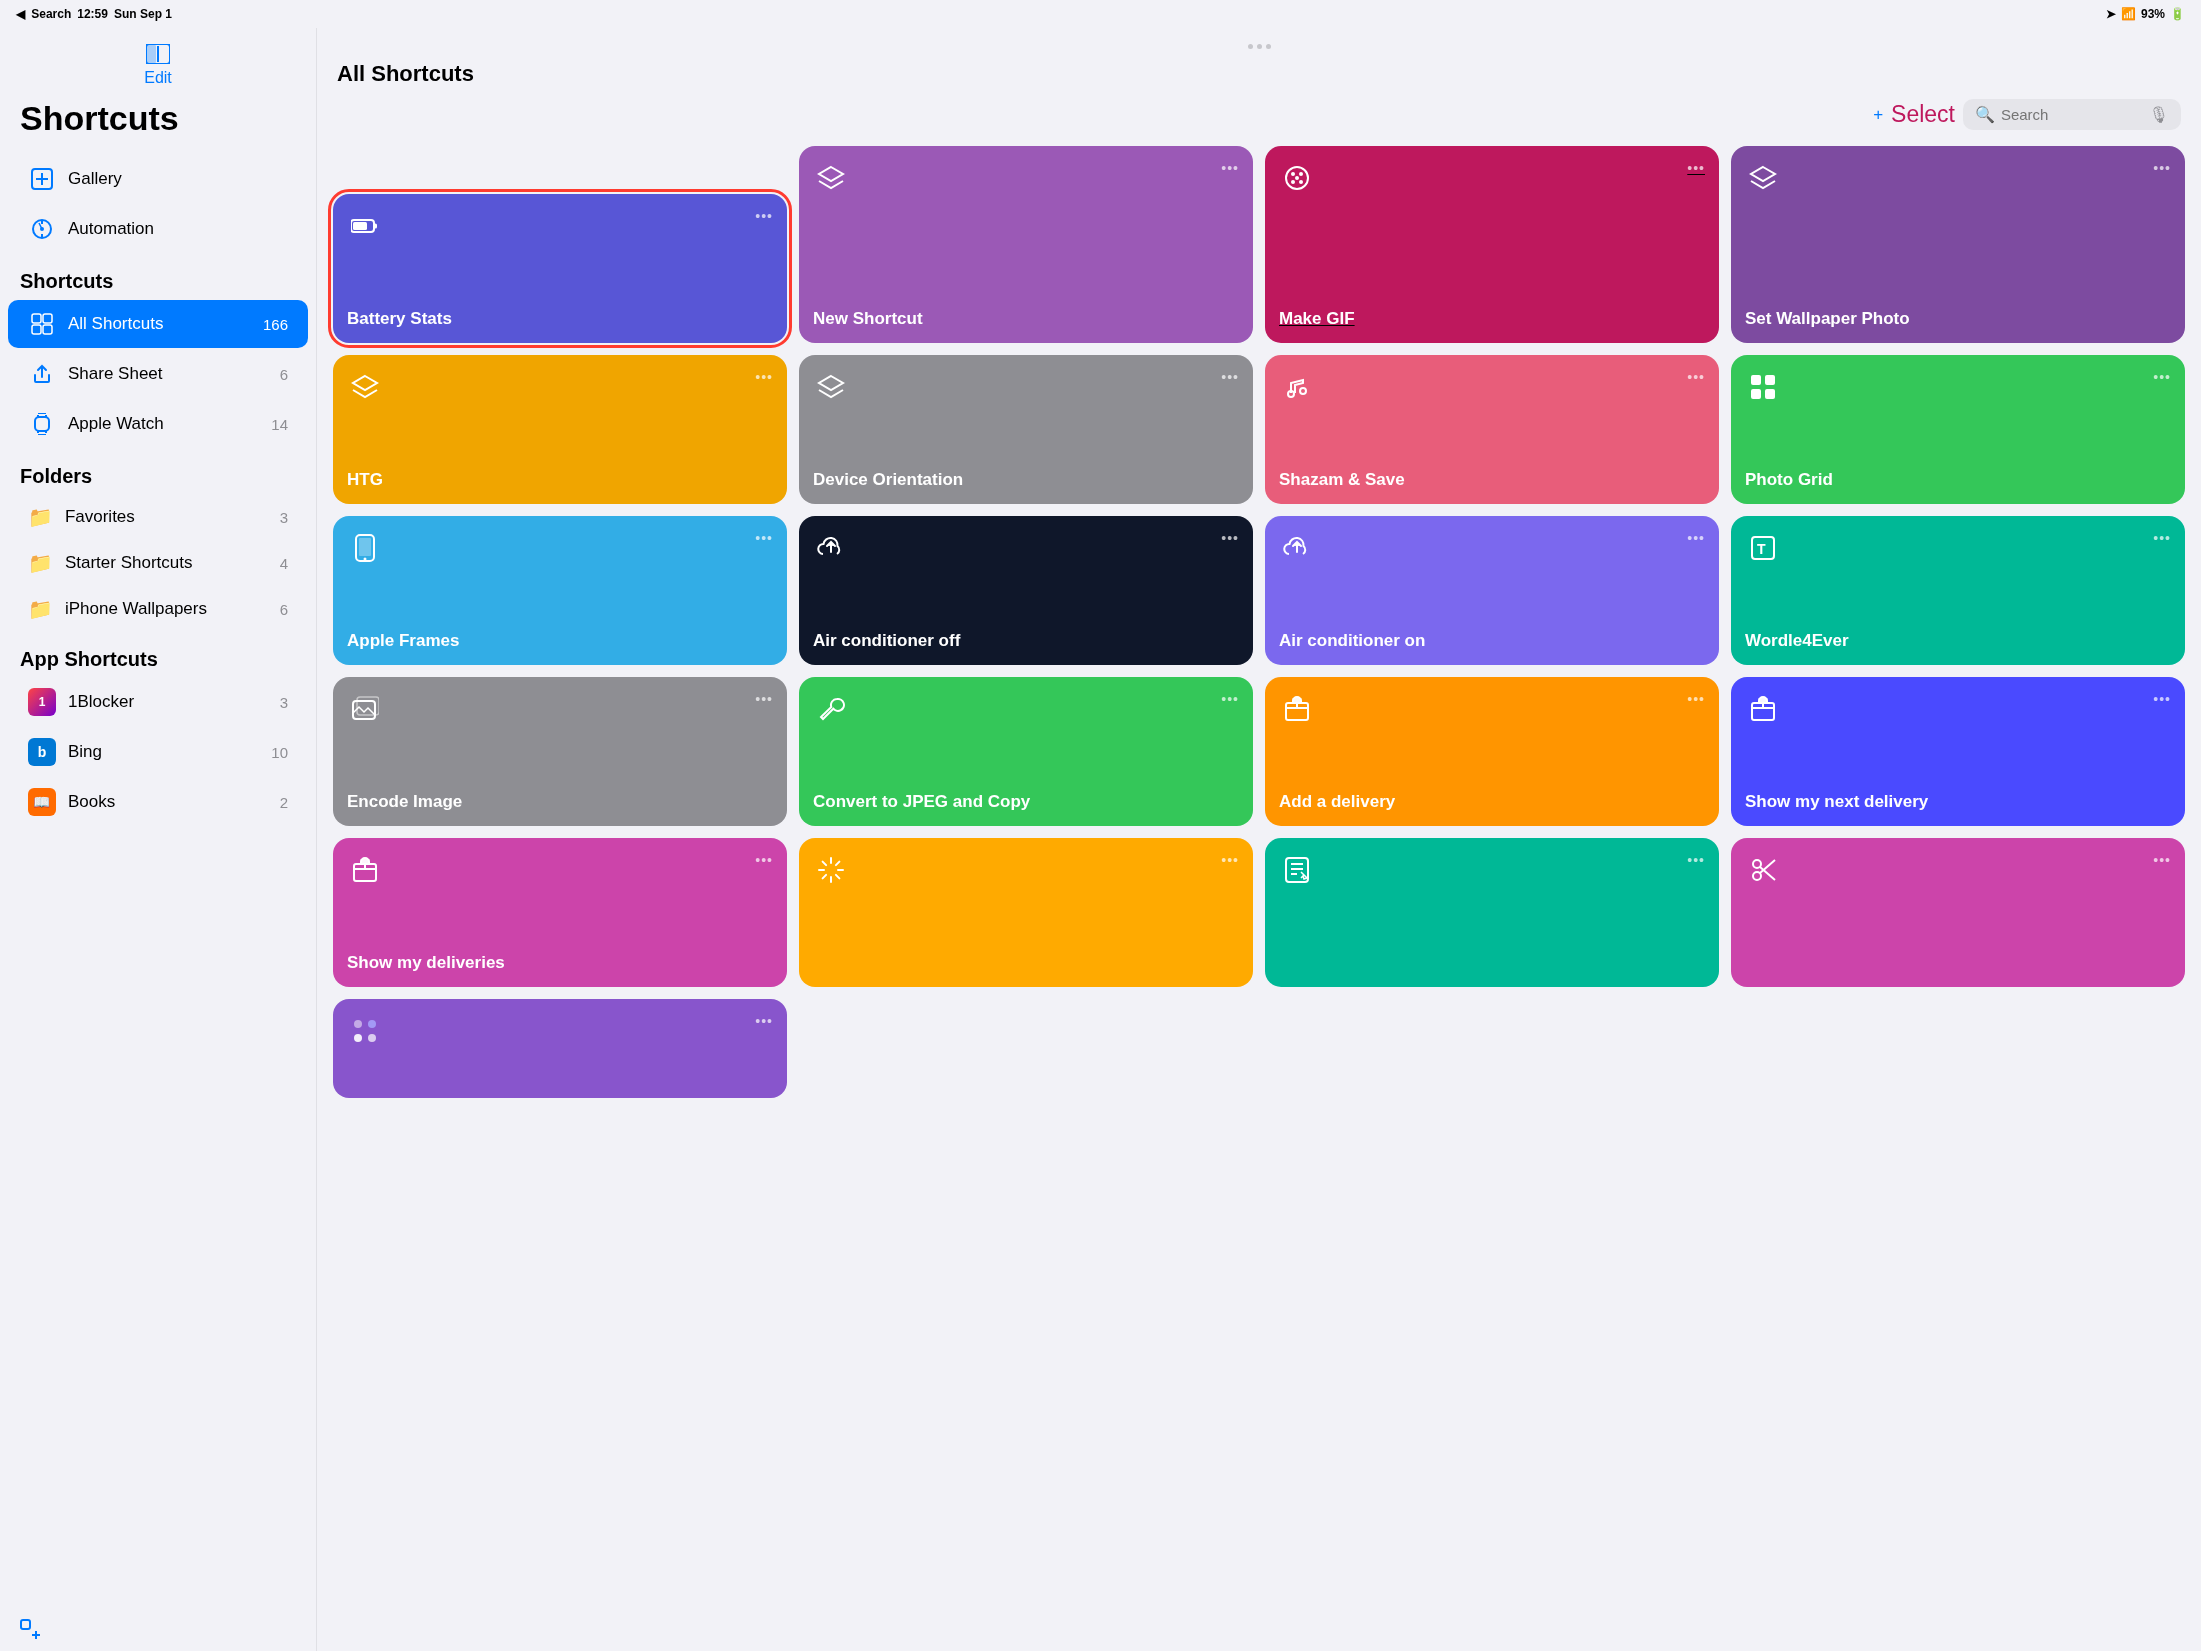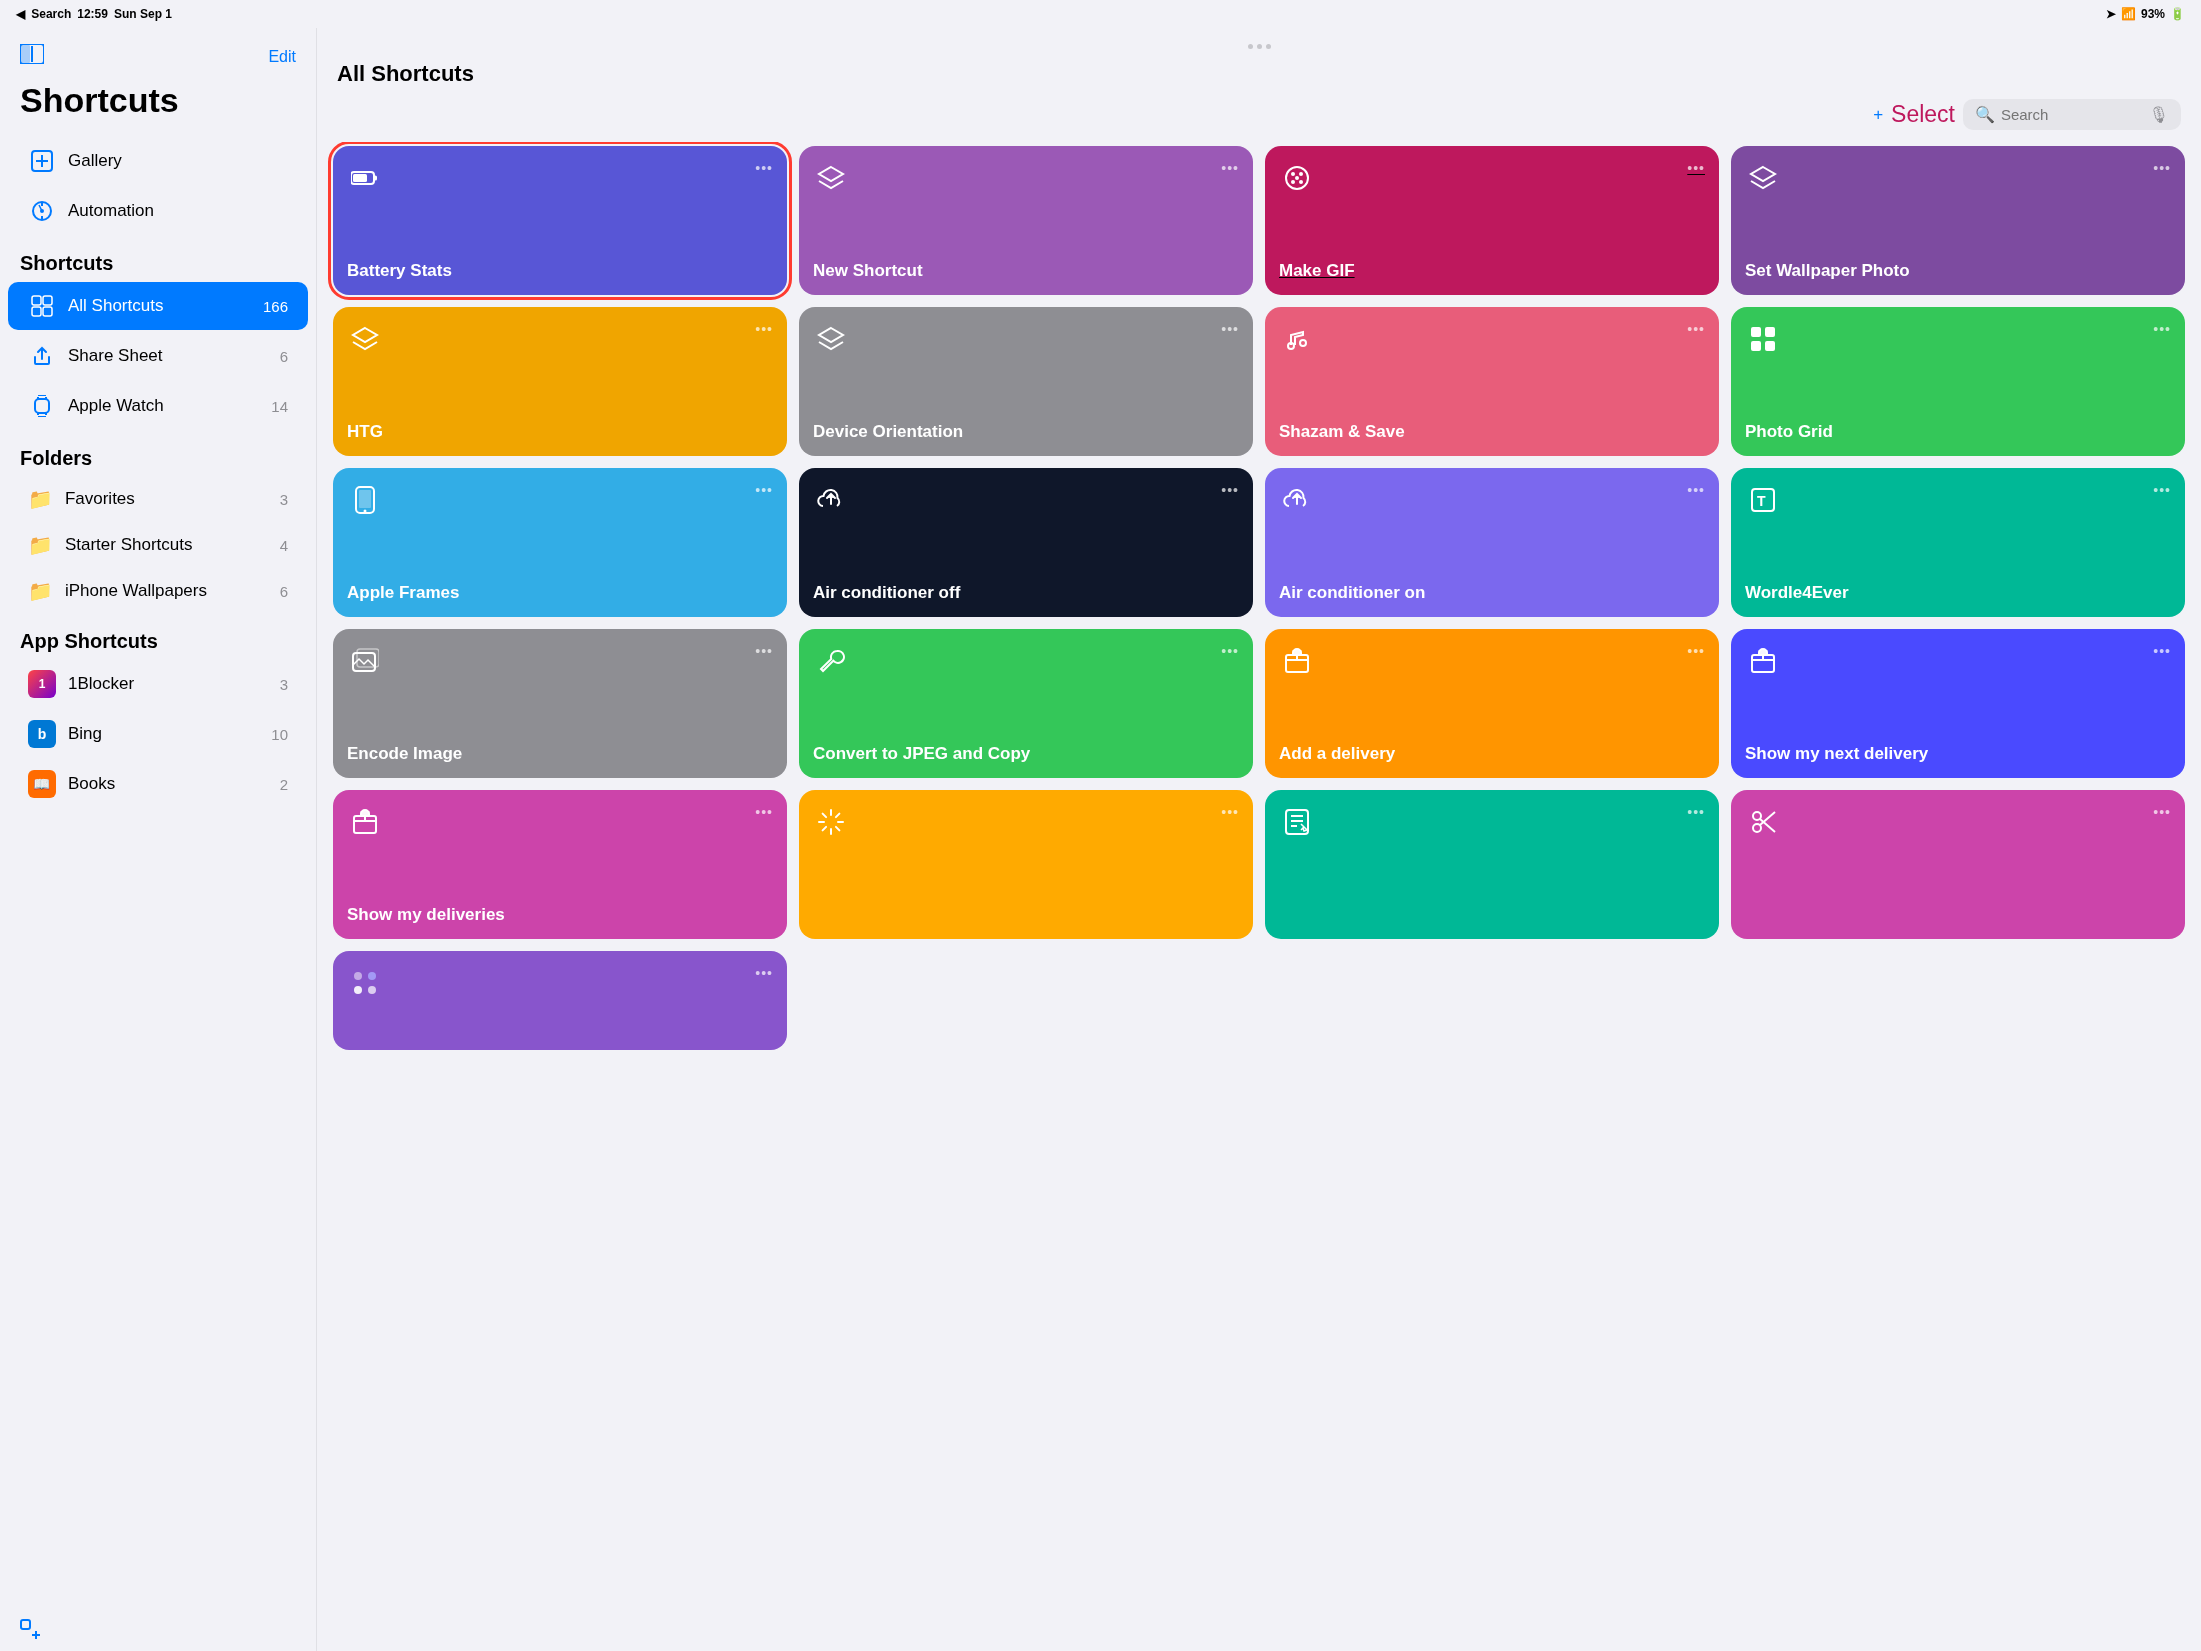--- a/index.html
+++ b/index.html
@@ -35,22 +35,23 @@
       background: #f2f2f7;
       padding-top: 36px;
       display: flex;
       flex-direction: column;
       border-right: 1px solid #e0e0e5;
       overflow-y: auto;
     }
     .sidebar-top {
       display: flex;
       align-items: center;
-      justify-content: space-between;
+      justify-content: flex-end;
       padding: 8px 20px 4px 20px;
+      flex-direction: column;
     }
     .sidebar-toggle-icon {
       font-size: 20px;
       color: #007aff;
     }
     .sidebar-edit-btn {
       color: #007aff;
       font-size: 16px;
       font-weight: 400;
       cursor: pointer;
@@ -245,20 +246,21 @@
       position: relative;
       cursor: pointer;
       min-height: 149px;
       display: flex;
       flex-direction: column;
       justify-content: space-between;
     }
     .shortcut-card.selected {
       outline: 3px solid #ff3b30;
       outline-offset: 2px;
+      margin-top: 48px;
     }
     .card-top {
       display: flex;
       justify-content: space-between;
       align-items: flex-start;
     }
     .card-icon {
       width: 36px; height: 36px;
       display: flex; align-items: center; justify-content: center;
       font-size: 22px;

